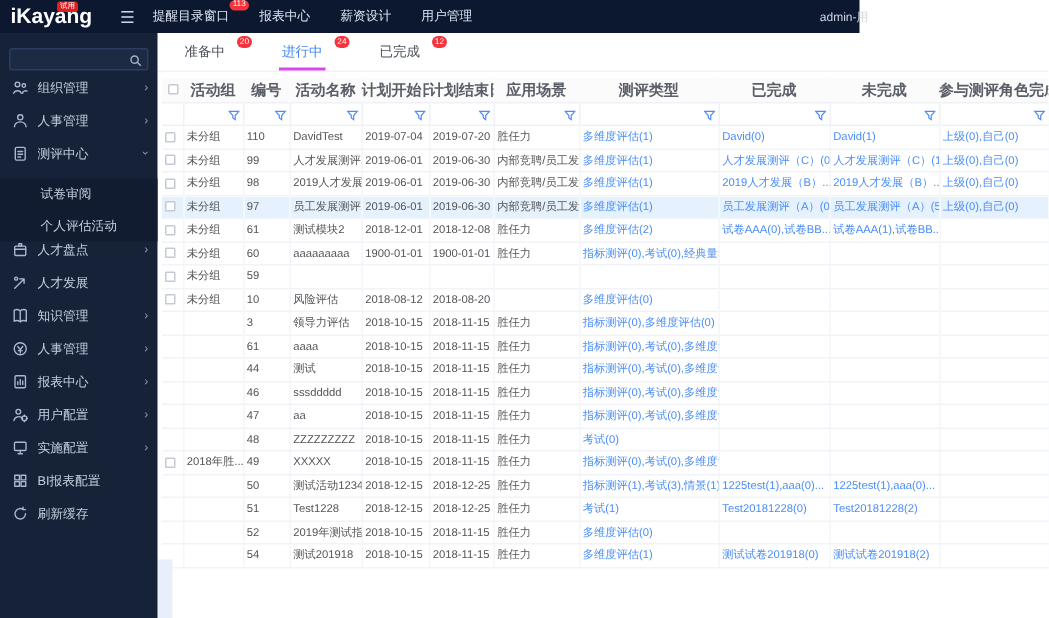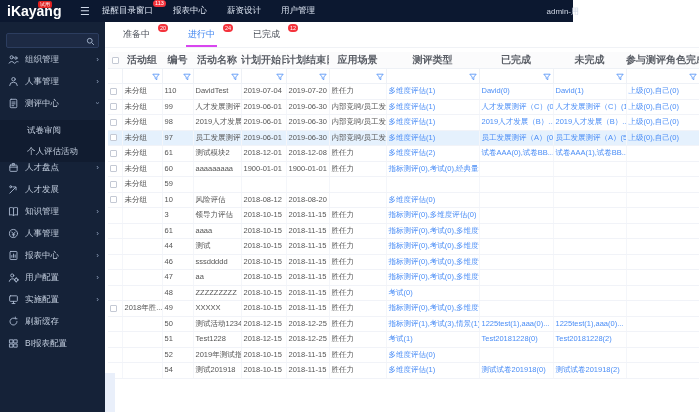--- a/index.html
+++ b/index.html
@@ -202,36 +202,36 @@
               <rect x="1.8" y="2" width="8.4" height="6" rx=".8"></rect>
               <path d="M4.4 10.4h3.2M6 8v2.4"></path>
             </svg>
           </span>
           <span class="mi-label">实施配置</span>
           <span class="mi-chev">›</span>
         </div>
         <div class="menu-item">
           <span class="mi-icon">
             <svg viewBox="0 0 12 12" fill="none" stroke="currentColor" stroke-width="1" stroke-linecap="round" stroke-linejoin="round">
-              <path d="M9.8 6A3.8 3.8 0 1 1 8 2.8"></path>
-              <path d="M8 1.2v1.8H9.8"></path>
-            </svg>
-          </span>
-          <span class="mi-label">刷新缓存</span>
-        </div>
-        <div class="menu-item">
-          <span class="mi-icon">
-            <svg viewBox="0 0 12 12" fill="none" stroke="currentColor" stroke-width="1" stroke-linecap="round" stroke-linejoin="round">
               <rect x="2" y="2" width="3.4" height="3.4"></rect>
               <rect x="6.6" y="2" width="3.4" height="3.4"></rect>
               <rect x="2" y="6.6" width="3.4" height="3.4"></rect>
               <rect x="6.6" y="6.6" width="3.4" height="3.4"></rect>
             </svg>
           </span>
           <span class="mi-label">BI报表配置</span>
+        </div>
+        <div class="menu-item">
+          <span class="mi-icon">
+            <svg viewBox="0 0 12 12" fill="none" stroke="currentColor" stroke-width="1" stroke-linecap="round" stroke-linejoin="round">
+              <path d="M9.8 6A3.8 3.8 0 1 1 8 2.8"></path>
+              <path d="M8 1.2v1.8H9.8"></path>
+            </svg>
+          </span>
+          <span class="mi-label">刷新缓存</span>
         </div>
       </div>
   </div>
 
   <div class="main">
     <div class="tabs" id="tabs">
         <span class="tab">准备中<span class="tab-badge">20</span></span>
         <span class="tab active">进行中<span class="tab-badge">24</span></span>
         <span class="tab">已完成<span class="tab-badge">12</span></span>
       </div>

